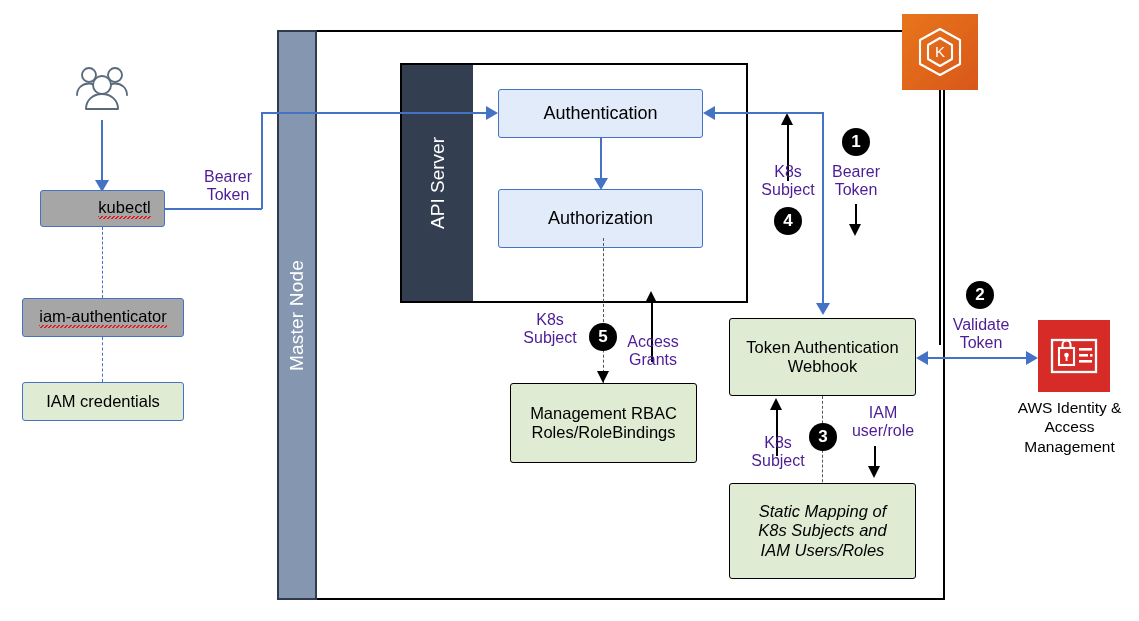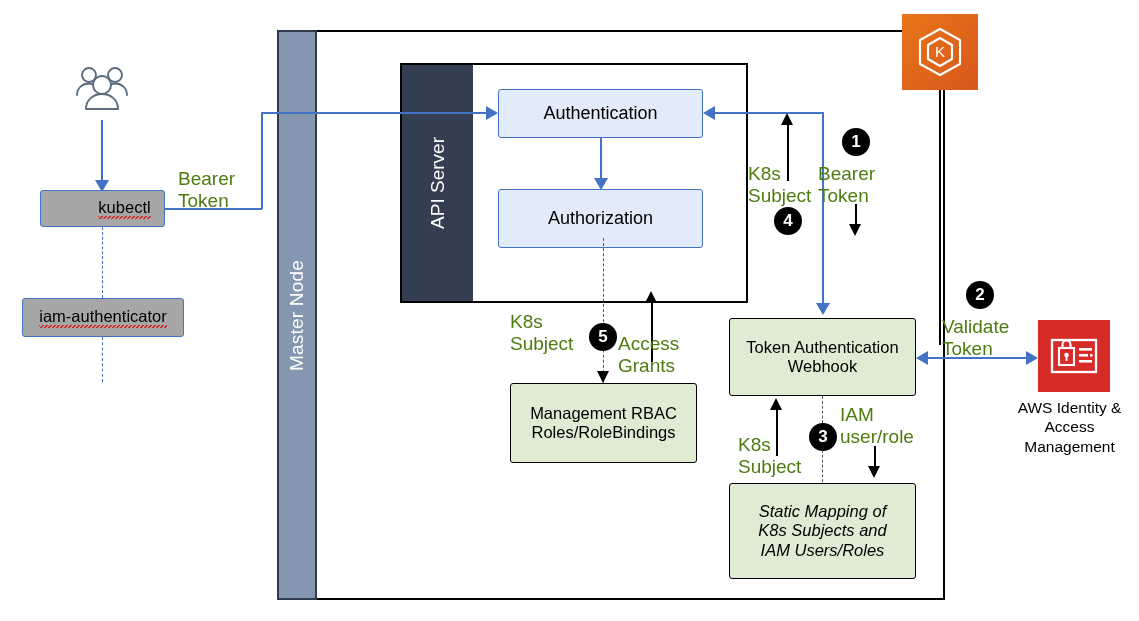--- a/index.html
+++ b/index.html
@@ -48,21 +48,21 @@
     background-repeat:repeat-x;background-size:4px 3px;background-position:bottom left;
     padding-bottom:2px;
   }
 
   
   .ln{background:#4472C4;}
   .ln-blk{background:#000;}
   .ln-dash-b{border-left:1.6px dashed #4472C4;}
   .ln-dash-k{border-left:1.6px dashed #555;}
 
-  .lbl{font-size:19px;color:#4d7c0f;text-align:left;line-height:1.15;white-space:nowrap;}
+  .lbl{font-size:16px;color:#4c1d95;text-align:center;line-height:1.15;white-space:nowrap;}
 
   
   .marker{
     border-radius:50%;background:#000;color:#fff;
     display:flex;align-items:center;justify-content:center;
     font-size:17px;font-weight:bold;
   }
 
   
   .eks-icon{
@@ -113,20 +113,23 @@
   </div>
 
   <div class="abs ln-dash-b" style="left:102px;top:227px;width:0;height:71px;"></div>
 
   <div class="abs nodebox nb-gray" style="left:22px;top:298px;width:162px;height:39px;">
     <span class="squig">iam-authenticator</span>
   </div>
 
   <div class="abs ln-dash-b" style="left:102px;top:337px;width:0;height:45px;"></div>
 
+  <div class="abs nodebox nb-green-sm" style="left:22px;top:382px;width:162px;height:39px;">
+    <span>IAM credentials</span>
+  </div>
 
   <div class="abs ln" style="left:165px;top:208px;width:97px;height:1.6px;"></div>
   <div class="abs ln" style="left:261px;top:112px;width:1.6px;height:97px;"></div>
   <div class="abs ln" style="left:261px;top:112px;width:229px;height:1.6px;"></div>
   <div class="abs" style="left:486px;top:106px;width:0;height:0;border-top:7px solid transparent;border-bottom:7px solid transparent;border-left:12px solid #4472C4;"></div>
 
   <div class="abs lbl" style="left:178px;top:168px;width:100px;">
     <div>Bearer</div>
     <div>Token</div>
   </div>

